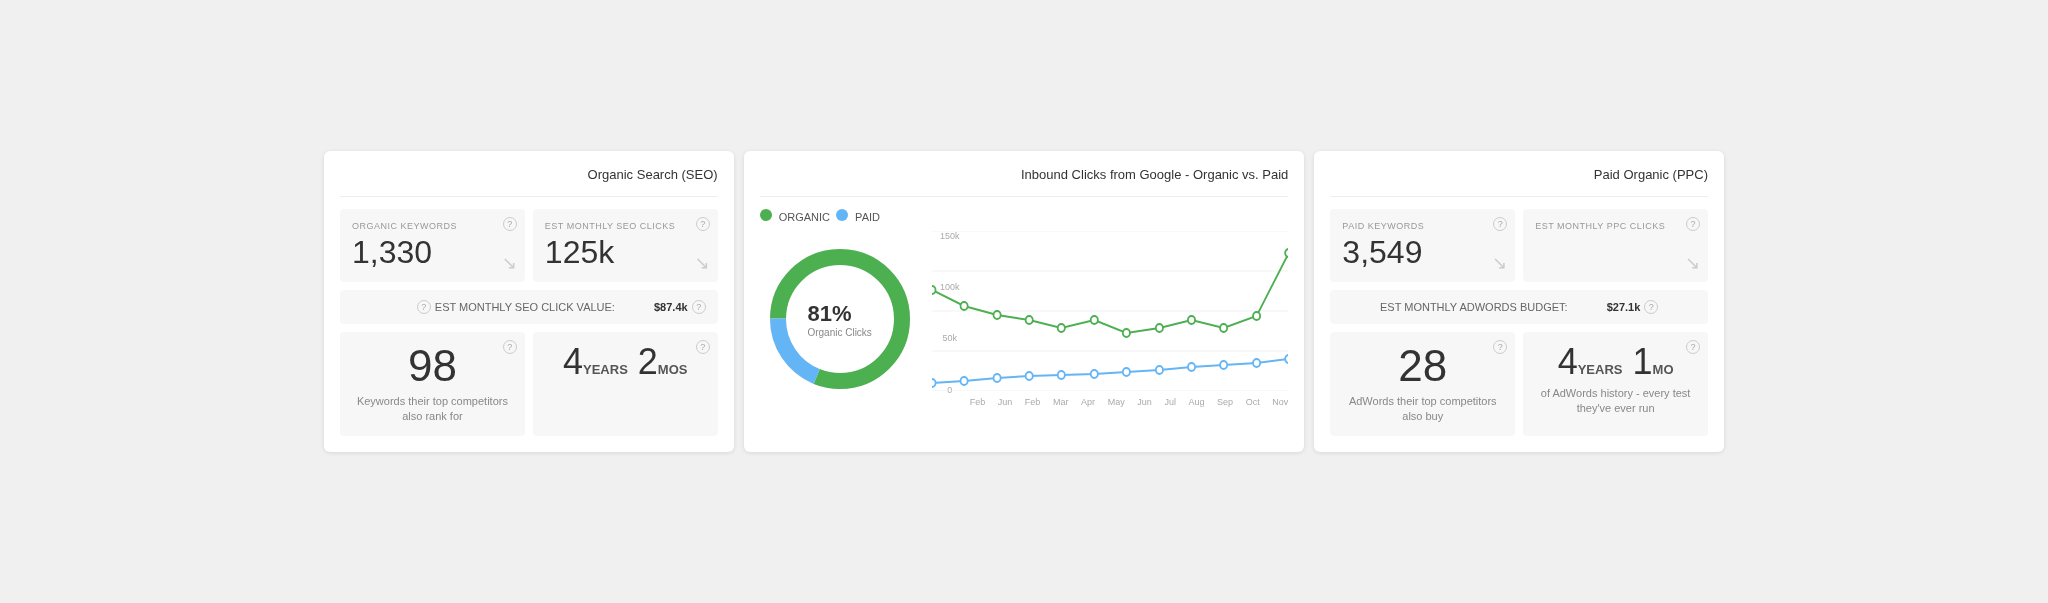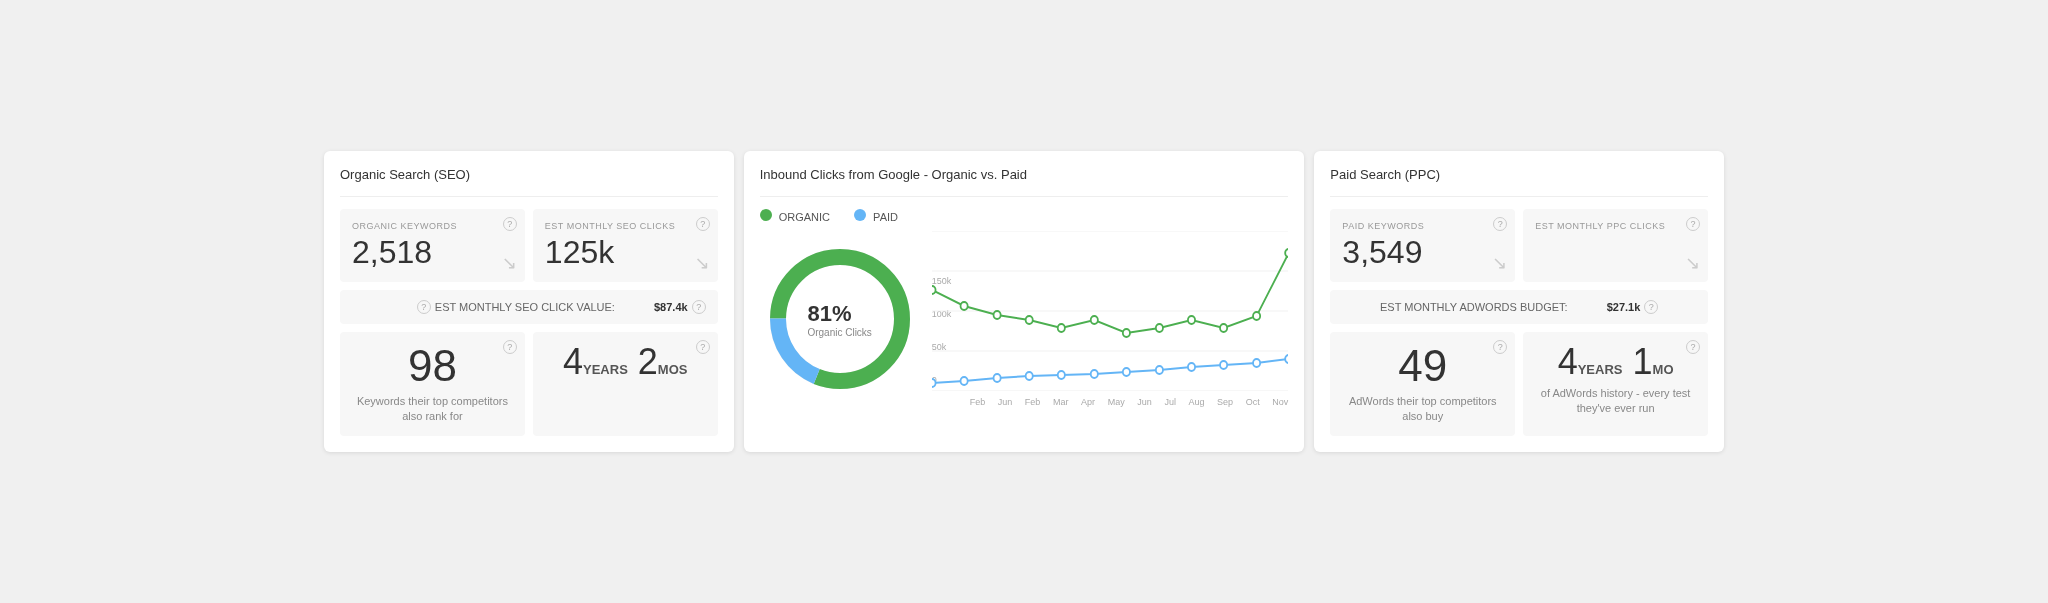--- a/index.html
+++ b/index.html
@@ -25,20 +25,21 @@
       padding: 16px;
       flex: 1;
     }
     .panel-title {
       font-size: 13px;
       color: #333;
       font-weight: 400;
       margin-bottom: 12px;
       border-bottom: 1px solid #eee;
       padding-bottom: 14px;
+      text-align: right;
     }
     
     .metrics-row {
       display: flex;
       gap: 8px;
       margin-bottom: 8px;
     }
     .metric-box {
       flex: 1;
       background: #f7f7f7;
@@ -125,21 +126,21 @@
       color: #888;
       margin-top: 6px;
       line-height: 1.4;
     }
     
     .chart-panel {
       flex: 1.4;
     }
     .chart-legend {
       display: flex;
-      gap: 24px;
+      gap: 6px;
       margin-bottom: 8px;
       font-size: 11px;
       color: #555;
       align-items: flex-start;
     }
     .legend-dot {
       display: inline-block;
       width: 12px;
       height: 12px;
       border-radius: 50%;
@@ -176,29 +177,28 @@
       display: block;
     }
     .line-chart-container {
       flex: 1;
       position: relative;
     }
     .y-axis {
       position: absolute;
       left: 0;
       top: 0;
-      bottom: 22px;
+      bottom: 12px;
       display: flex;
       flex-direction: column;
       justify-content: space-between;
       font-size: 9px;
       color: #aaa;
       width: 36px;
-      text-align: left;
-      margin-top: 45px;
+      text-align: center;
     }
     .chart-svg {
       width: 100%;
     }
     .x-axis {
       display: flex;
       justify-content: space-between;
       font-size: 9px;
       color: #aaa;
       margin-left: 38px;
@@ -209,21 +209,21 @@
 <body>
 
 <div class="dashboard">
 
   <div class="panel">
     <div class="panel-title">Organic Search (SEO)</div>
     <div class="metrics-row">
       <div class="metric-box">
         <span class="help-icon">?</span>
         <div class="metric-label">ORGANIC KEYWORDS</div>
-        <div class="metric-value">2,518</div>
+        <div class="metric-value">1,330</div>
         <span class="trend-icon">↘</span>
       </div>
       <div class="metric-box">
         <span class="help-icon">?</span>
         <div class="metric-label">EST MONTHLY SEO CLICKS</div>
         <div class="metric-value">125k</div>
         <span class="trend-icon">↘</span>
       </div>
     </div>
     <div class="click-value-box">
@@ -336,42 +336,42 @@
           <span>Aug</span>
           <span>Sep</span>
           <span>Oct</span>
           <span>Nov</span>
         </div>
       </div>
     </div>
   </div>
 
   <div class="panel">
-    <div class="panel-title">Paid Search (PPC)</div>
+    <div class="panel-title">Paid Organic (PPC)</div>
     <div class="metrics-row">
       <div class="metric-box">
         <span class="help-icon">?</span>
         <div class="metric-label">PAID KEYWORDS</div>
         <div class="metric-value">3,549</div>
         <span class="trend-icon">↘</span>
       </div>
       <div class="metric-box">
         <span class="help-icon">?</span>
         <div class="metric-label">EST MONTHLY PPC CLICKS</div>
         <span class="trend-icon">↘</span>
       </div>
     </div>
     <div class="click-value-box">
       <span style="font-size:11px;color:#666;">EST MONTHLY ADWORDS BUDGET:</span>&nbsp;<strong>$27.1k</strong>
       <span class="help-icon" style="position:static;">?</span>
     </div>
     <div class="bottom-row">
       <div class="bottom-box">
         <span class="help-icon">?</span>
-        <div class="bottom-big">49</div>
+        <div class="bottom-big">28</div>
         <div class="bottom-desc">AdWords their top competitors also buy</div>
       </div>
       <div class="bottom-box">
         <span class="help-icon">?</span>
         <div style="font-size:36px;font-weight:300;color:#333;line-height:1;">
           <span>4</span><span style="font-size:13px;font-weight:600;color:#555;">YEARS</span>
           <span>1</span><span style="font-size:13px;font-weight:600;color:#555;">MO</span>
         </div>
         <div class="bottom-desc">of AdWords history - every test they've ever run</div>
       </div>

